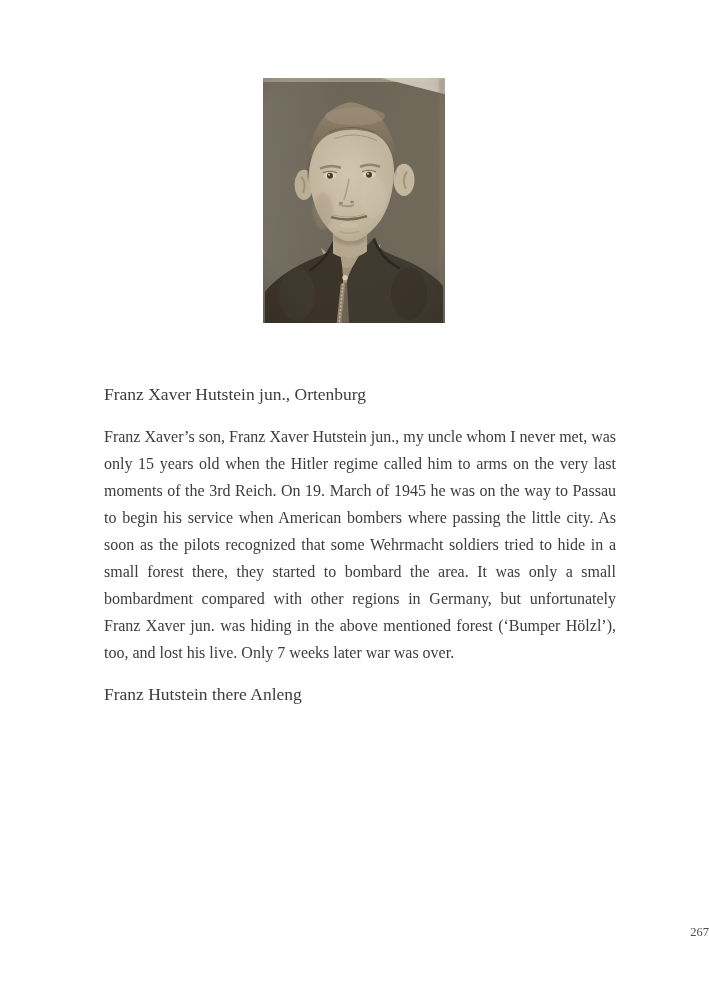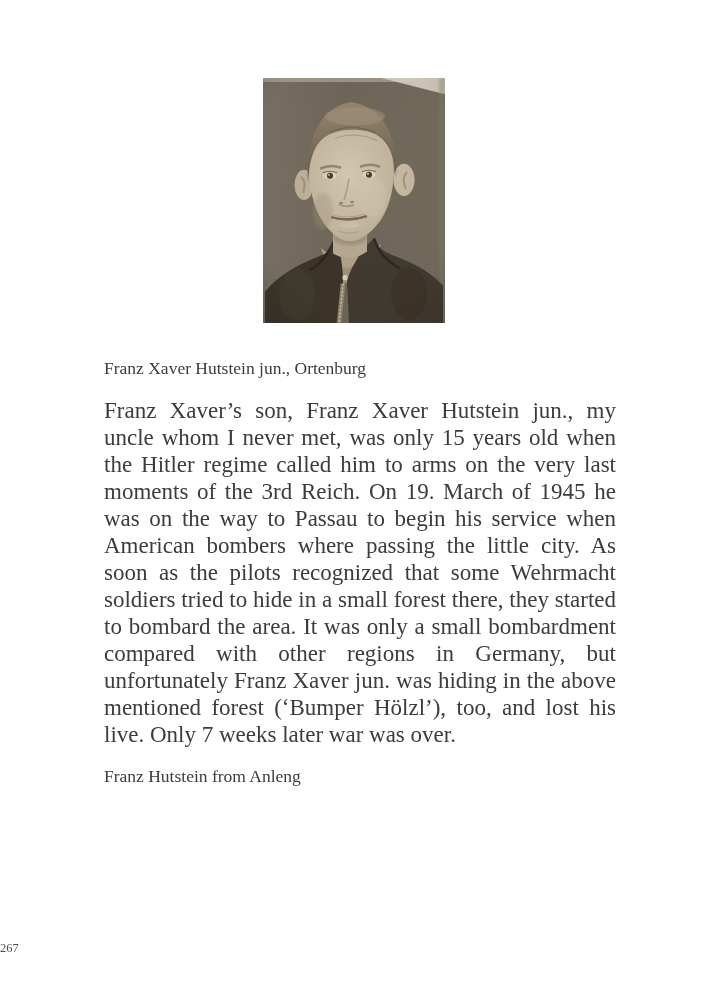--- a/index.html
+++ b/index.html
@@ -16,42 +16,42 @@
     color: #3c3c3c;
     overflow: hidden;
   }
   .photo {
     margin: 78px 0 0 263px;
     width: 182px;
     height: 245px;
   }
   .photo svg { display: block; width: 100%; height: 100%; }
   .text-col {
-    margin: 32px 93px 0 104px;
+    margin: 58px 93px 0 104px;
     width: 512px;
   }
   .text-col h2 {
     font-size: 17.5px;
     font-weight: normal;
     line-height: 27px;
     margin: 0 0 15px 0;
     text-align: left;
   }
   .text-col p {
-    font-size: 23px;
+    font-size: 16px;
     line-height: 27px;
     margin: 0 0 15px 0;
     text-align: justify;
   }
   .page-number {
     position: absolute;
     left: 0;
     right: 0;
-    bottom: 36px;
-    text-align: left;
+    bottom: 52px;
+    text-align: right;
     font-size: 12.5px;
     color: #4d4d4d;
   }
 </style>
 </head>
 <body>
 
 <div class="page">
 
   <div class="photo">
@@ -144,18 +144,18 @@
         <path d="M76,152 Q86,156 96,152" stroke="#a4947c" stroke-width="1.5" fill="none" opacity="0.5"></path>
       </g>
 
       <rect width="182" height="243" fill="url(#vig)"></rect>
     </svg>
   </div>
 
   <div class="text-col">
     <h2>Franz Xaver Hutstein jun., Ortenburg</h2>
     <p>Franz Xaver’s son, Franz Xaver Hutstein jun., my uncle whom I never met, was only 15 years old when the Hitler regime called him to arms on the very last moments of the 3rd Reich. On 19. March of 1945 he was on the way to Passau to begin his service when American bombers where passing the little city. As soon as the pilots recognized that some Wehrmacht soldiers tried to hide in a small forest there, they started to bombard the area. It was only a small bombardment compared with other regions in Germany, but unfortunately Franz Xaver jun. was hiding in the above mentioned forest (‘Bumper Hölzl’), too, and lost his live. Only 7 weeks later war was over.</p>
-    <h2>Franz Hutstein from Anleng</h2>
+    <h2>Franz Hutstein there Anleng</h2>
   </div>
 
   <div class="page-number">267</div>
 
 </div>
 
 </body></html>

